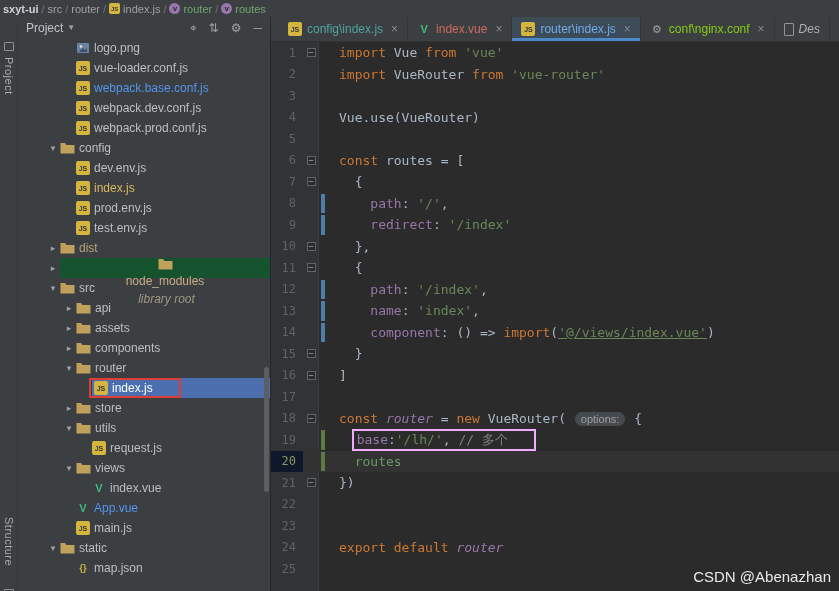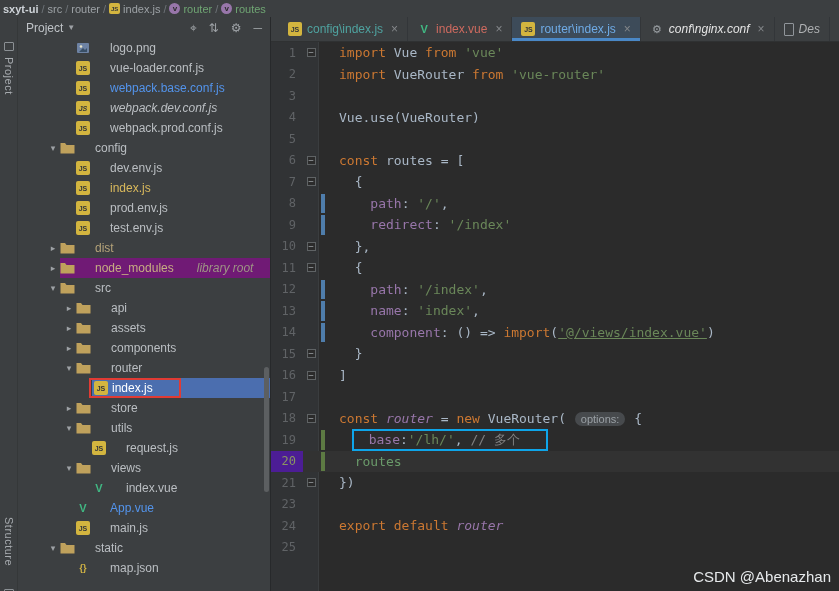--- a/index.html
+++ b/index.html
@@ -23,21 +23,21 @@
 
   
   #panel{position:absolute;left:18px;top:17px;width:252px;height:574px;background:#3c3f41;overflow:hidden}
   #phead{height:21px;display:flex;align-items:center;padding:0 8px;color:#bfc3c7;font-size:12px}
   #phead .caret{margin-left:4px;font-size:8px;color:#9da1a5}
   #phead-icons{margin-left:auto;display:flex;gap:12px;color:#9fa3a7;font-size:12px;align-items:center}
   #phead-icons span{cursor:pointer}
   #ptree{position:absolute;left:0;top:21px;right:0;bottom:0;overflow:hidden}
   .trow{display:flex;align-items:center;height:20px;font-size:12px;color:#bbbfc3;white-space:nowrap;cursor:pointer;position:relative}
   .chev{width:14px;flex:none;text-align:center;font-size:9px;color:#9da1a5}
-  .rowc{display:flex;align-items:center;gap:20px;flex:1;height:20px}
+  .rowc{display:flex;align-items:center;gap:4px;flex:1;height:20px}
   .sfx{color:#9e9685;margin-left:3px;font-style:italic}
   .selrow .rowc{background:#4b6eaf;color:#ffffff}
   .redbox-tree{display:inline-flex;align-items:center;gap:4px;border:2px solid #e03b34;padding:1px 26px 1px 3px;margin-left:-3px;z-index:2}
   #tree-scroll{position:absolute;right:1px;top:350px;width:5px;height:125px;background:#5c5f61;border-radius:3px;z-index:3}
 
   
   .ic{display:inline-flex;align-items:center;justify-content:center;flex:none}
   .ic-js{width:14px;height:14px;border-radius:2px;background:#d3b53f;color:#32353a;font-size:7px;font-weight:bold}
   .ic-vue{width:14px;height:14px;color:#41b883;font-weight:bold;font-size:11px}
   .ic-json{width:14px;height:14px;color:#d8b945;font-size:9px;font-weight:bold}
@@ -52,37 +52,37 @@
   #tabbar{position:absolute;left:0;top:0;right:0;height:25px;background:#3c3f41;display:flex;align-items:stretch;border-bottom:1px solid #2f3132;overflow:hidden;padding-left:8px}
   .tab{display:flex;align-items:center;gap:5px;padding:0 9px;font-size:12px;border-right:1px solid #333639;cursor:pointer;white-space:nowrap}
   .tab .x{color:#84878a;font-size:12px;margin-left:3px}
   .tab.sel{background:#3d4b59;box-shadow:inset 0 -3px 0 #4a88c7}
 
   #code{position:absolute;left:0;top:25px;right:0;bottom:0;overflow:hidden;font-family:"DejaVu Sans Mono",monospace;font-size:13px}
   #gutterbg{position:absolute;left:0;top:0;bottom:0;width:48px;background:#313335;border-right:1px solid #3a3d3f}
   .cl{display:flex;height:21.5px;align-items:center;position:relative}
   .cl.cur{background:#323232}
   .ln{width:32px;flex:none;text-align:right;padding-right:7px;color:#606366;font-size:12px;height:100%;display:flex;align-items:center;justify-content:flex-end;z-index:1}
-  .cl.cur .ln{background:#4c1d95;color:#8a9661}
+  .cl.cur .ln{background:#0f172a;color:#8a9661}
   .foldc{width:16px;flex:none;display:flex;align-items:center;justify-content:center;height:100%;z-index:1}
   .fbox{width:9px;height:9px;border:1px solid #5f6365;color:#9da1a5;font-size:9px;line-height:7px;text-align:center;background:#2b2b2b;cursor:pointer}
   .markc{width:10px;flex:none;height:100%;position:relative}
   .markc.mark-blue::after{content:'';position:absolute;left:2px;top:1px;bottom:1px;width:4px;background:#4f7dab}
   .markc.mark-green::after{content:'';position:absolute;left:2px;top:1px;bottom:1px;width:4px;background:#5d7a43}
   .ctext{white-space:pre;padding-left:10px;color:#a9b7c6}
   .tk-p{color:#a9b7c6}
   .tk-kw{color:#cc7832}
   .tk-s{color:#6a8759}
   .tk-sl{color:#6a8759;text-decoration:underline}
   .tk-k{color:#9876aa}
   .tk-c{color:#808080}
   .tk-v{color:#9876aa;font-style:italic}
   .tk-f{color:#6a9a6a}
   .tk-h{background:#474a4d;color:#9aa0a5;border-radius:7px;padding:1px 6px;font-size:11px;font-family:Liberation Sans, sans-serif;margin:0 1px}
-  .code-redbox{display:inline-block;border:2px solid #0ea5e9;padding:0 26px 0 15px;margin:-3px 0 -3px -3px}
+  .code-redbox{display:inline-block;border:2px solid #f0abfc;padding:0 26px 0 3px;margin:-3px 0 -3px -3px}
 
   #wm{position:absolute;right:8px;bottom:6px;color:#e6e9eb;font-size:15px;z-index:4}
 </style>
 </head>
 <body>
 
 <div id="topbar">
     <span class="bc-item">
       <span class="bc-bold">sxyt-ui</span>
     </span>
@@ -150,21 +150,21 @@
           <span class="lbl">vue-loader.conf.js</span>
         </span>
       </div>
       <div class="trow" style="padding-left: 44px;">
         <span class="chev"></span>
         <span class="rowc">
           <span class="ic ic-js">JS</span>
           <span class="lbl" style="color: rgb(83, 148, 236);">webpack.base.conf.js</span>
         </span>
       </div>
-      <div class="trow" style="padding-left: 44px; font-style: italic;">
+      <div class="trow" style="padding-left: 44px;">
         <span class="chev"></span>
         <span class="rowc">
           <span class="ic ic-js">JS</span>
           <span class="lbl">webpack.dev.conf.js</span>
         </span>
       </div>
       <div class="trow" style="padding-left: 44px;">
         <span class="chev"></span>
         <span class="rowc">
           <span class="ic ic-js">JS</span>
@@ -216,21 +216,21 @@
           <span class="ic ic-folder">
             <svg width="15" height="12" viewBox="0 0 15 12">
               <path d="M0.5 1 h4.5 l1.5 2 H14.5 v8.5 H0.5 Z" fill="#bfa15c"></path>
             </svg>
           </span>
           <span class="lbl" style="color: rgb(181, 163, 121);">dist</span>
         </span>
       </div>
       <div class="trow" style="padding-left: 28px;">
         <span class="chev">▸</span>
-        <span class="rowc" style="background: #701a75;">
+        <span class="rowc" style="background: #14532d; flex-direction: column;">
           <span class="ic ic-folder">
             <svg width="15" height="12" viewBox="0 0 15 12">
               <path d="M0.5 1 h4.5 l1.5 2 H14.5 v8.5 H0.5 Z" fill="#bfa15c"></path>
             </svg>
           </span>
           <span class="lbl" style="color: rgb(199, 174, 130);">node_modules</span>
           <span class="sfx">library root</span>
         </span>
       </div>
       <div class="trow" style="padding-left: 28px;">
@@ -392,21 +392,21 @@
         <span class="tlbl" style="color: rgb(206, 106, 95);">index.vue</span>
         <span class="x">×</span>
       </div>
       <div class="tab sel">
         <span class="ic ic-js">JS</span>
         <span class="tlbl" style="color: rgb(111, 171, 230);">router\index.js</span>
         <span class="x">×</span>
       </div>
       <div class="tab">
         <span class="ic ic-gear">⚙</span>
-        <span class="tlbl" style="color: #e5e5e5; font-style: italic;">conf\nginx.conf</span>
+        <span class="tlbl" style="color: #84cc16;">conf\nginx.conf</span>
         <span class="x">×</span>
       </div>
       <div class="tab">
         <span class="ic ic-file"></span>
         <span class="tlbl" style="color: rgb(175, 177, 179); font-style: italic;">Des</span>
       </div>
     </div>
   <div id="code">
     <div id="gutterbg"></div>
   <div class="cl">
@@ -547,20 +547,26 @@
       </div>
       <div class="cl">
         <span class="ln">21</span>
         <span class="foldc">
           <span class="fbox">−</span>
         </span>
         <span class="markc"></span>
         <span class="ctext"><span class="tk-p">})</span></span>
       </div>
       <div class="cl">
+        <span class="ln">22</span>
+        <span class="foldc"></span>
+        <span class="markc"></span>
+        <span class="ctext"></span>
+      </div>
+      <div class="cl">
         <span class="ln">23</span>
         <span class="foldc"></span>
         <span class="markc"></span>
         <span class="ctext"></span>
       </div>
       <div class="cl">
         <span class="ln">24</span>
         <span class="foldc"></span>
         <span class="markc"></span>
         <span class="ctext"><span class="tk-kw">export</span><span class="tk-p"> </span><span class="tk-kw">default</span><span class="tk-p"> </span><span class="tk-v">router</span></span>

